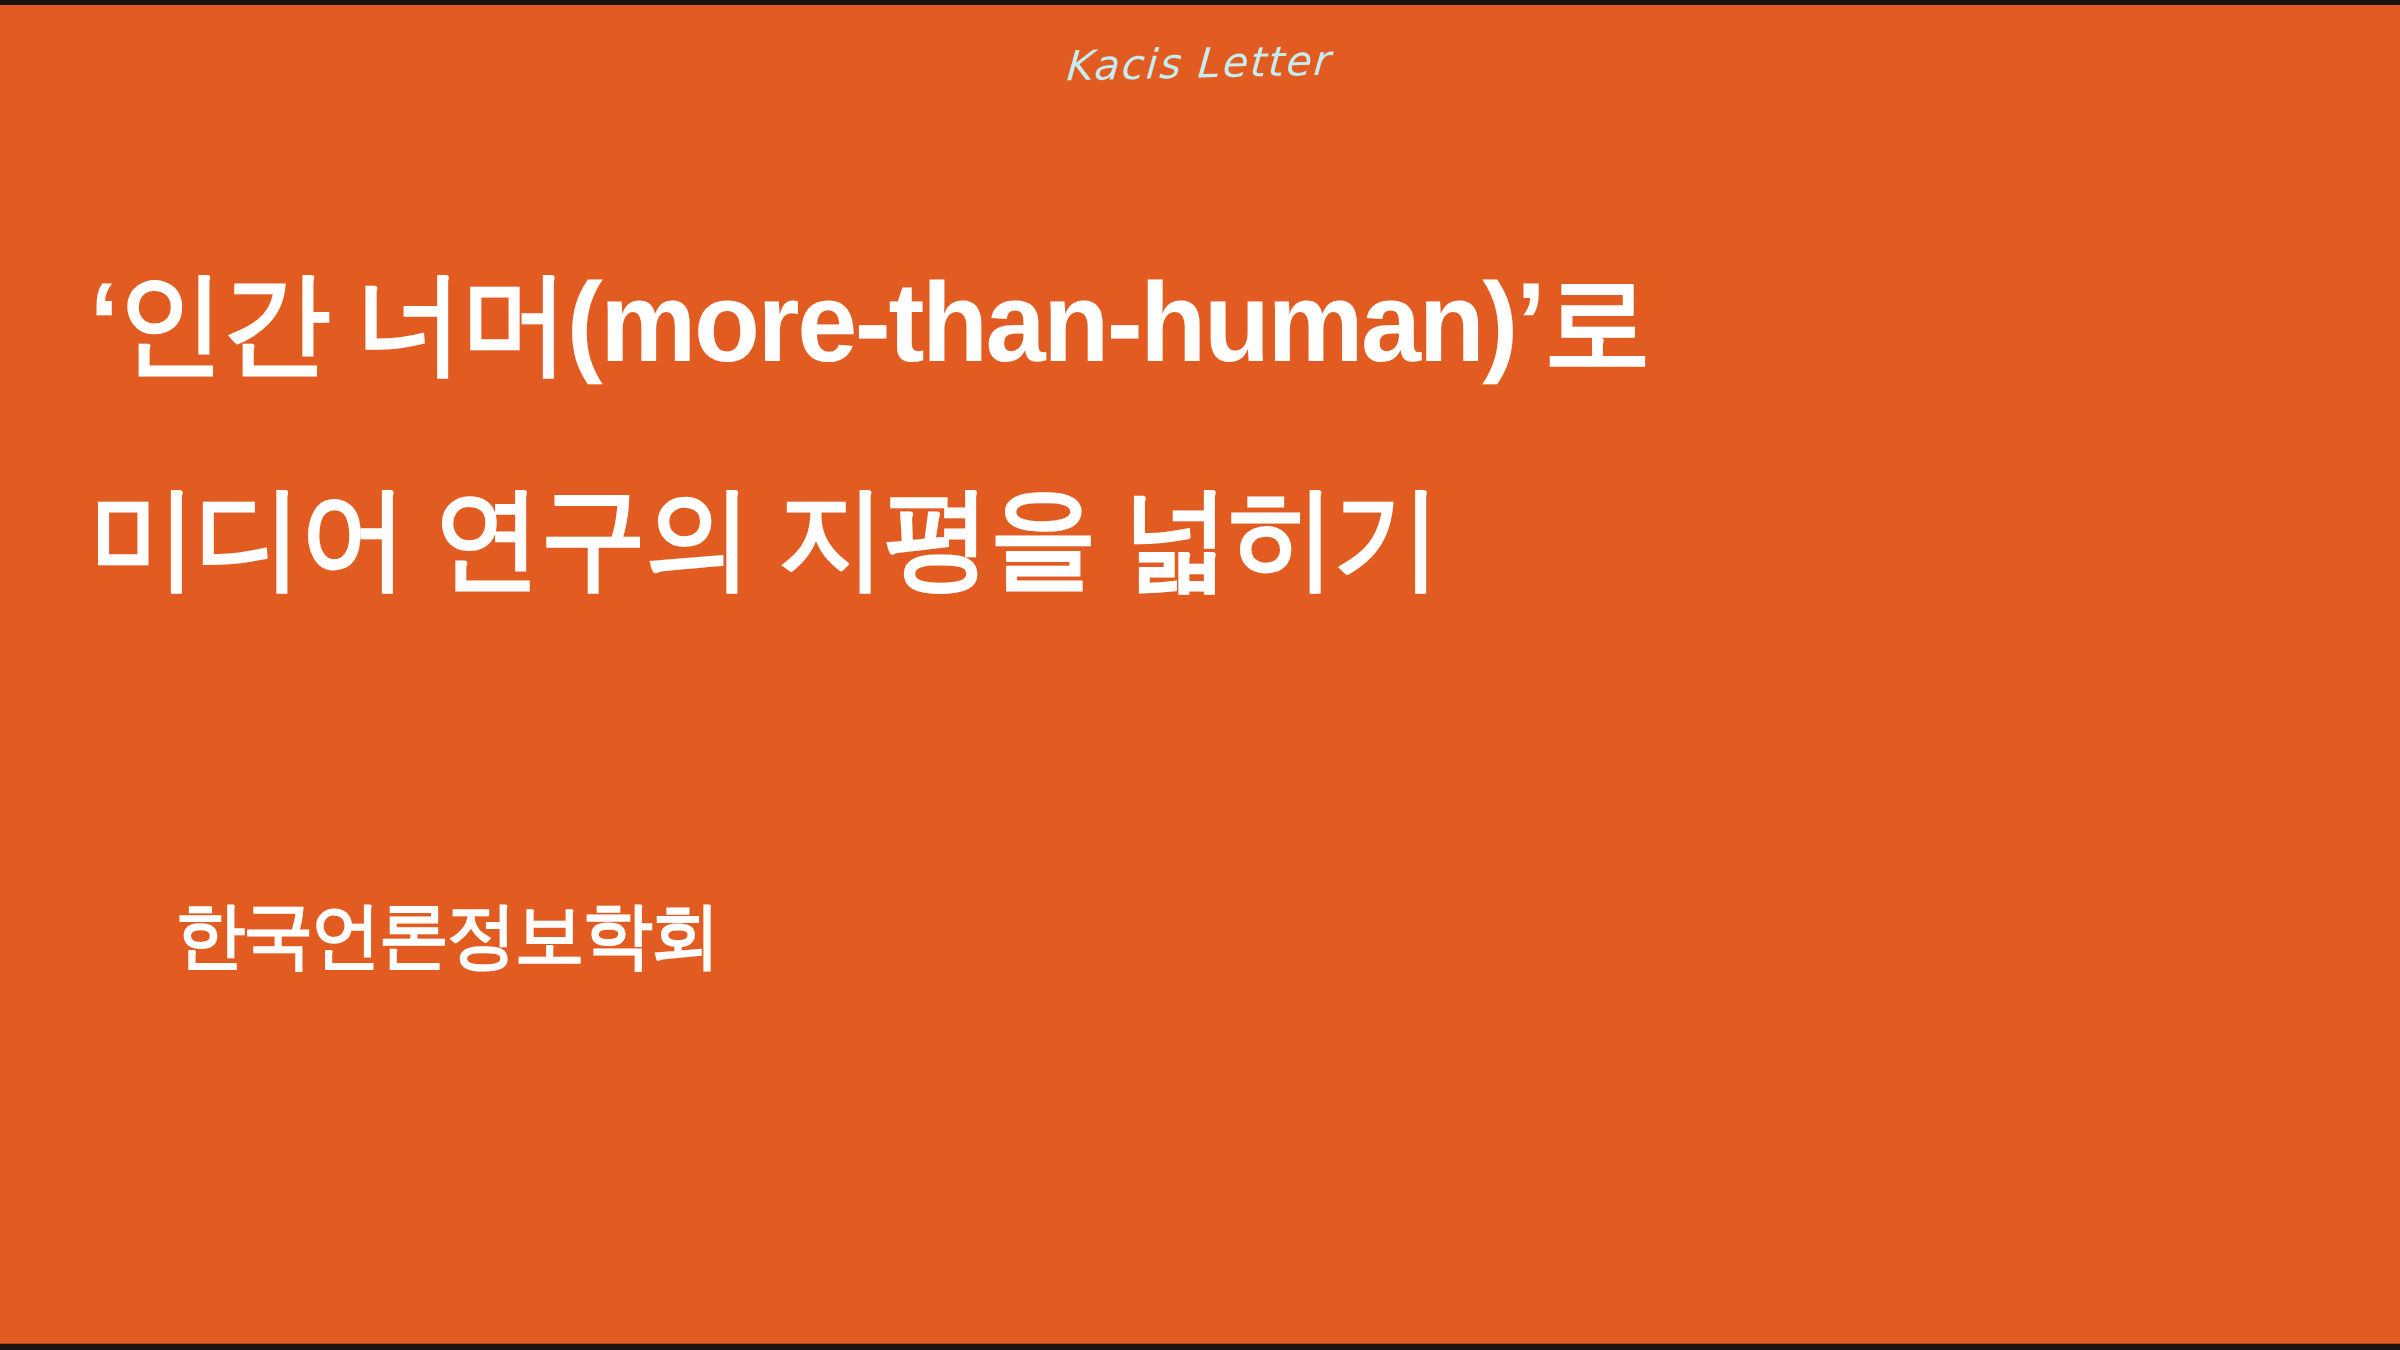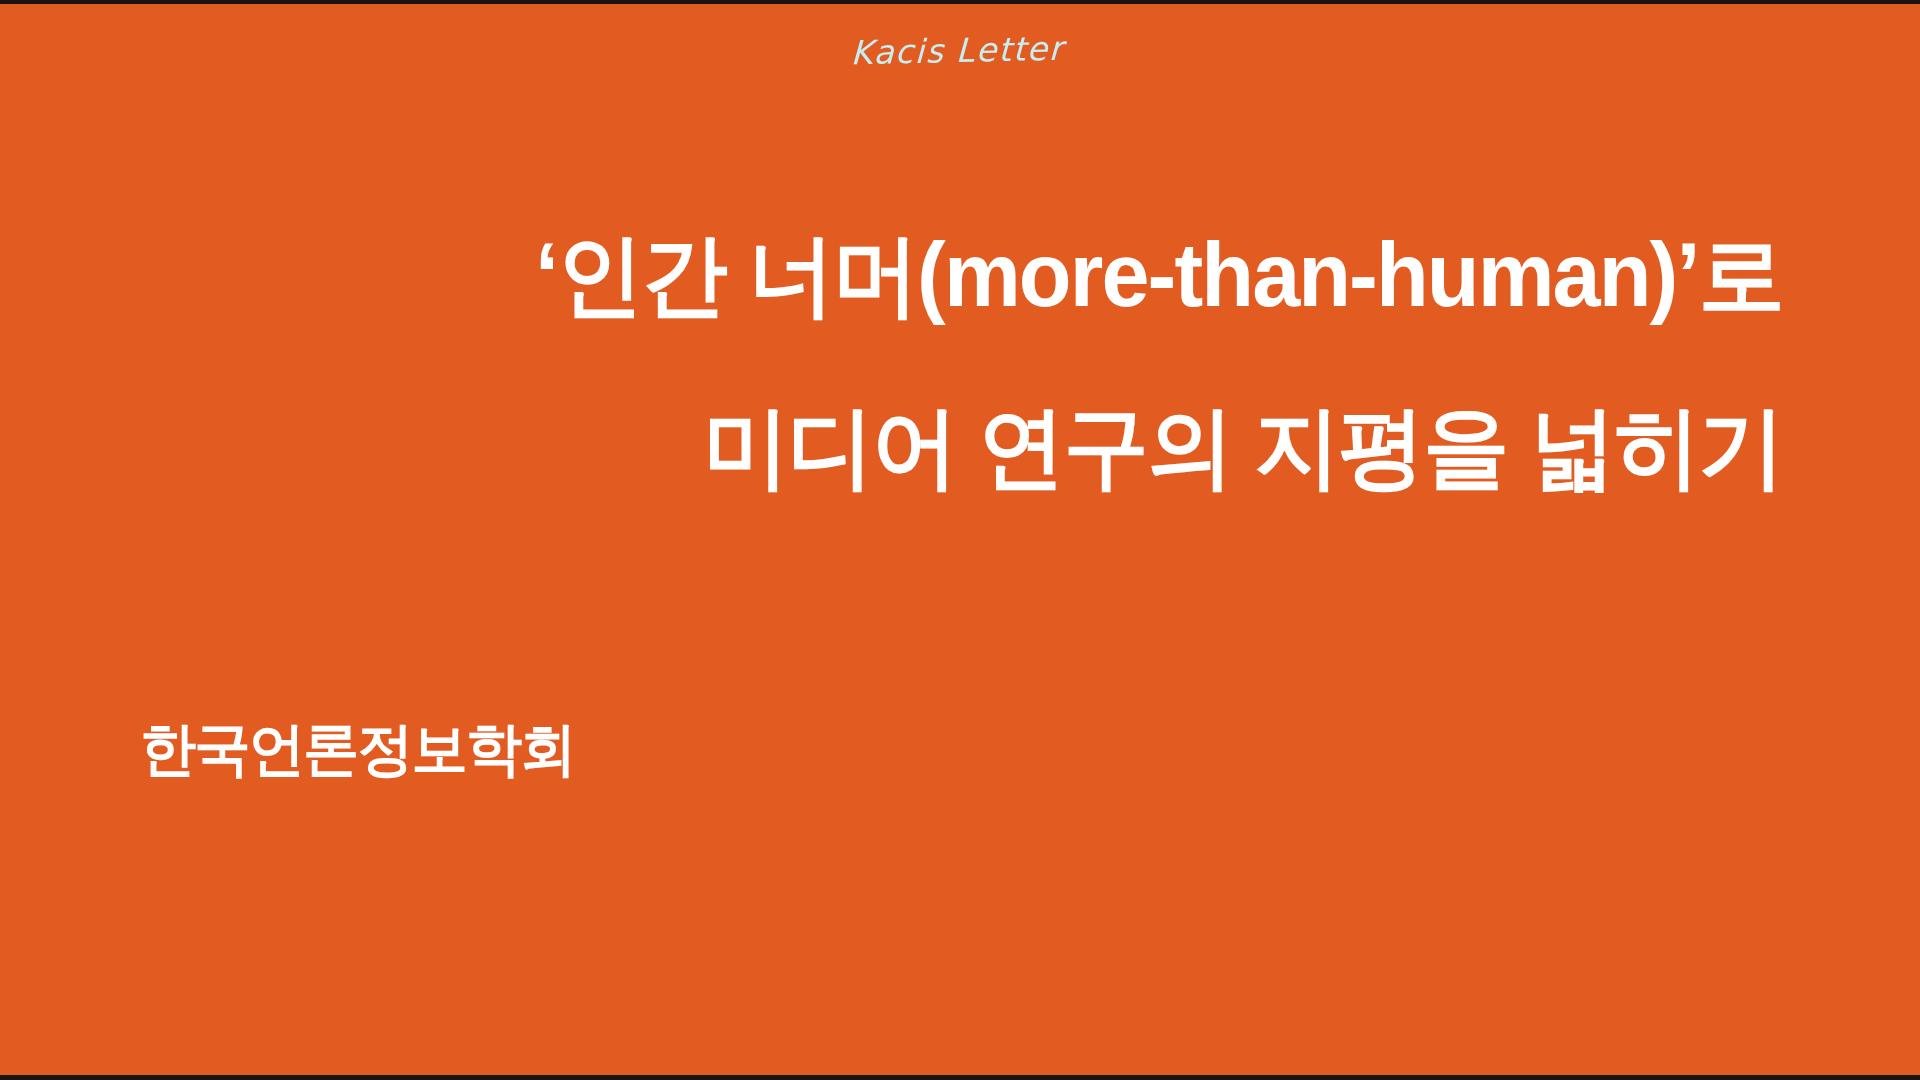--- a/index.html
+++ b/index.html
@@ -40,24 +40,24 @@
     letter-spacing: 1.5px;
     line-height: 1;
     white-space: nowrap;
     transform: skewX(-6deg) rotate(-1.2deg);
     transform-origin: center center;
   }
 
   
   #title-block {
     position: absolute;
-    top: 196px;
+    top: 180px;
     left: 0;
     width: 1783px;
-    text-align: right;
+    text-align: left;
     color: #ffffff;
   }
 
   .title-line {
     display: block;
     font-family: "Liberation Sans", "DejaVu Sans", sans-serif;
     font-size: 90px;
     font-weight: 700;
     line-height: 150px;
     letter-spacing: -2.0px;

